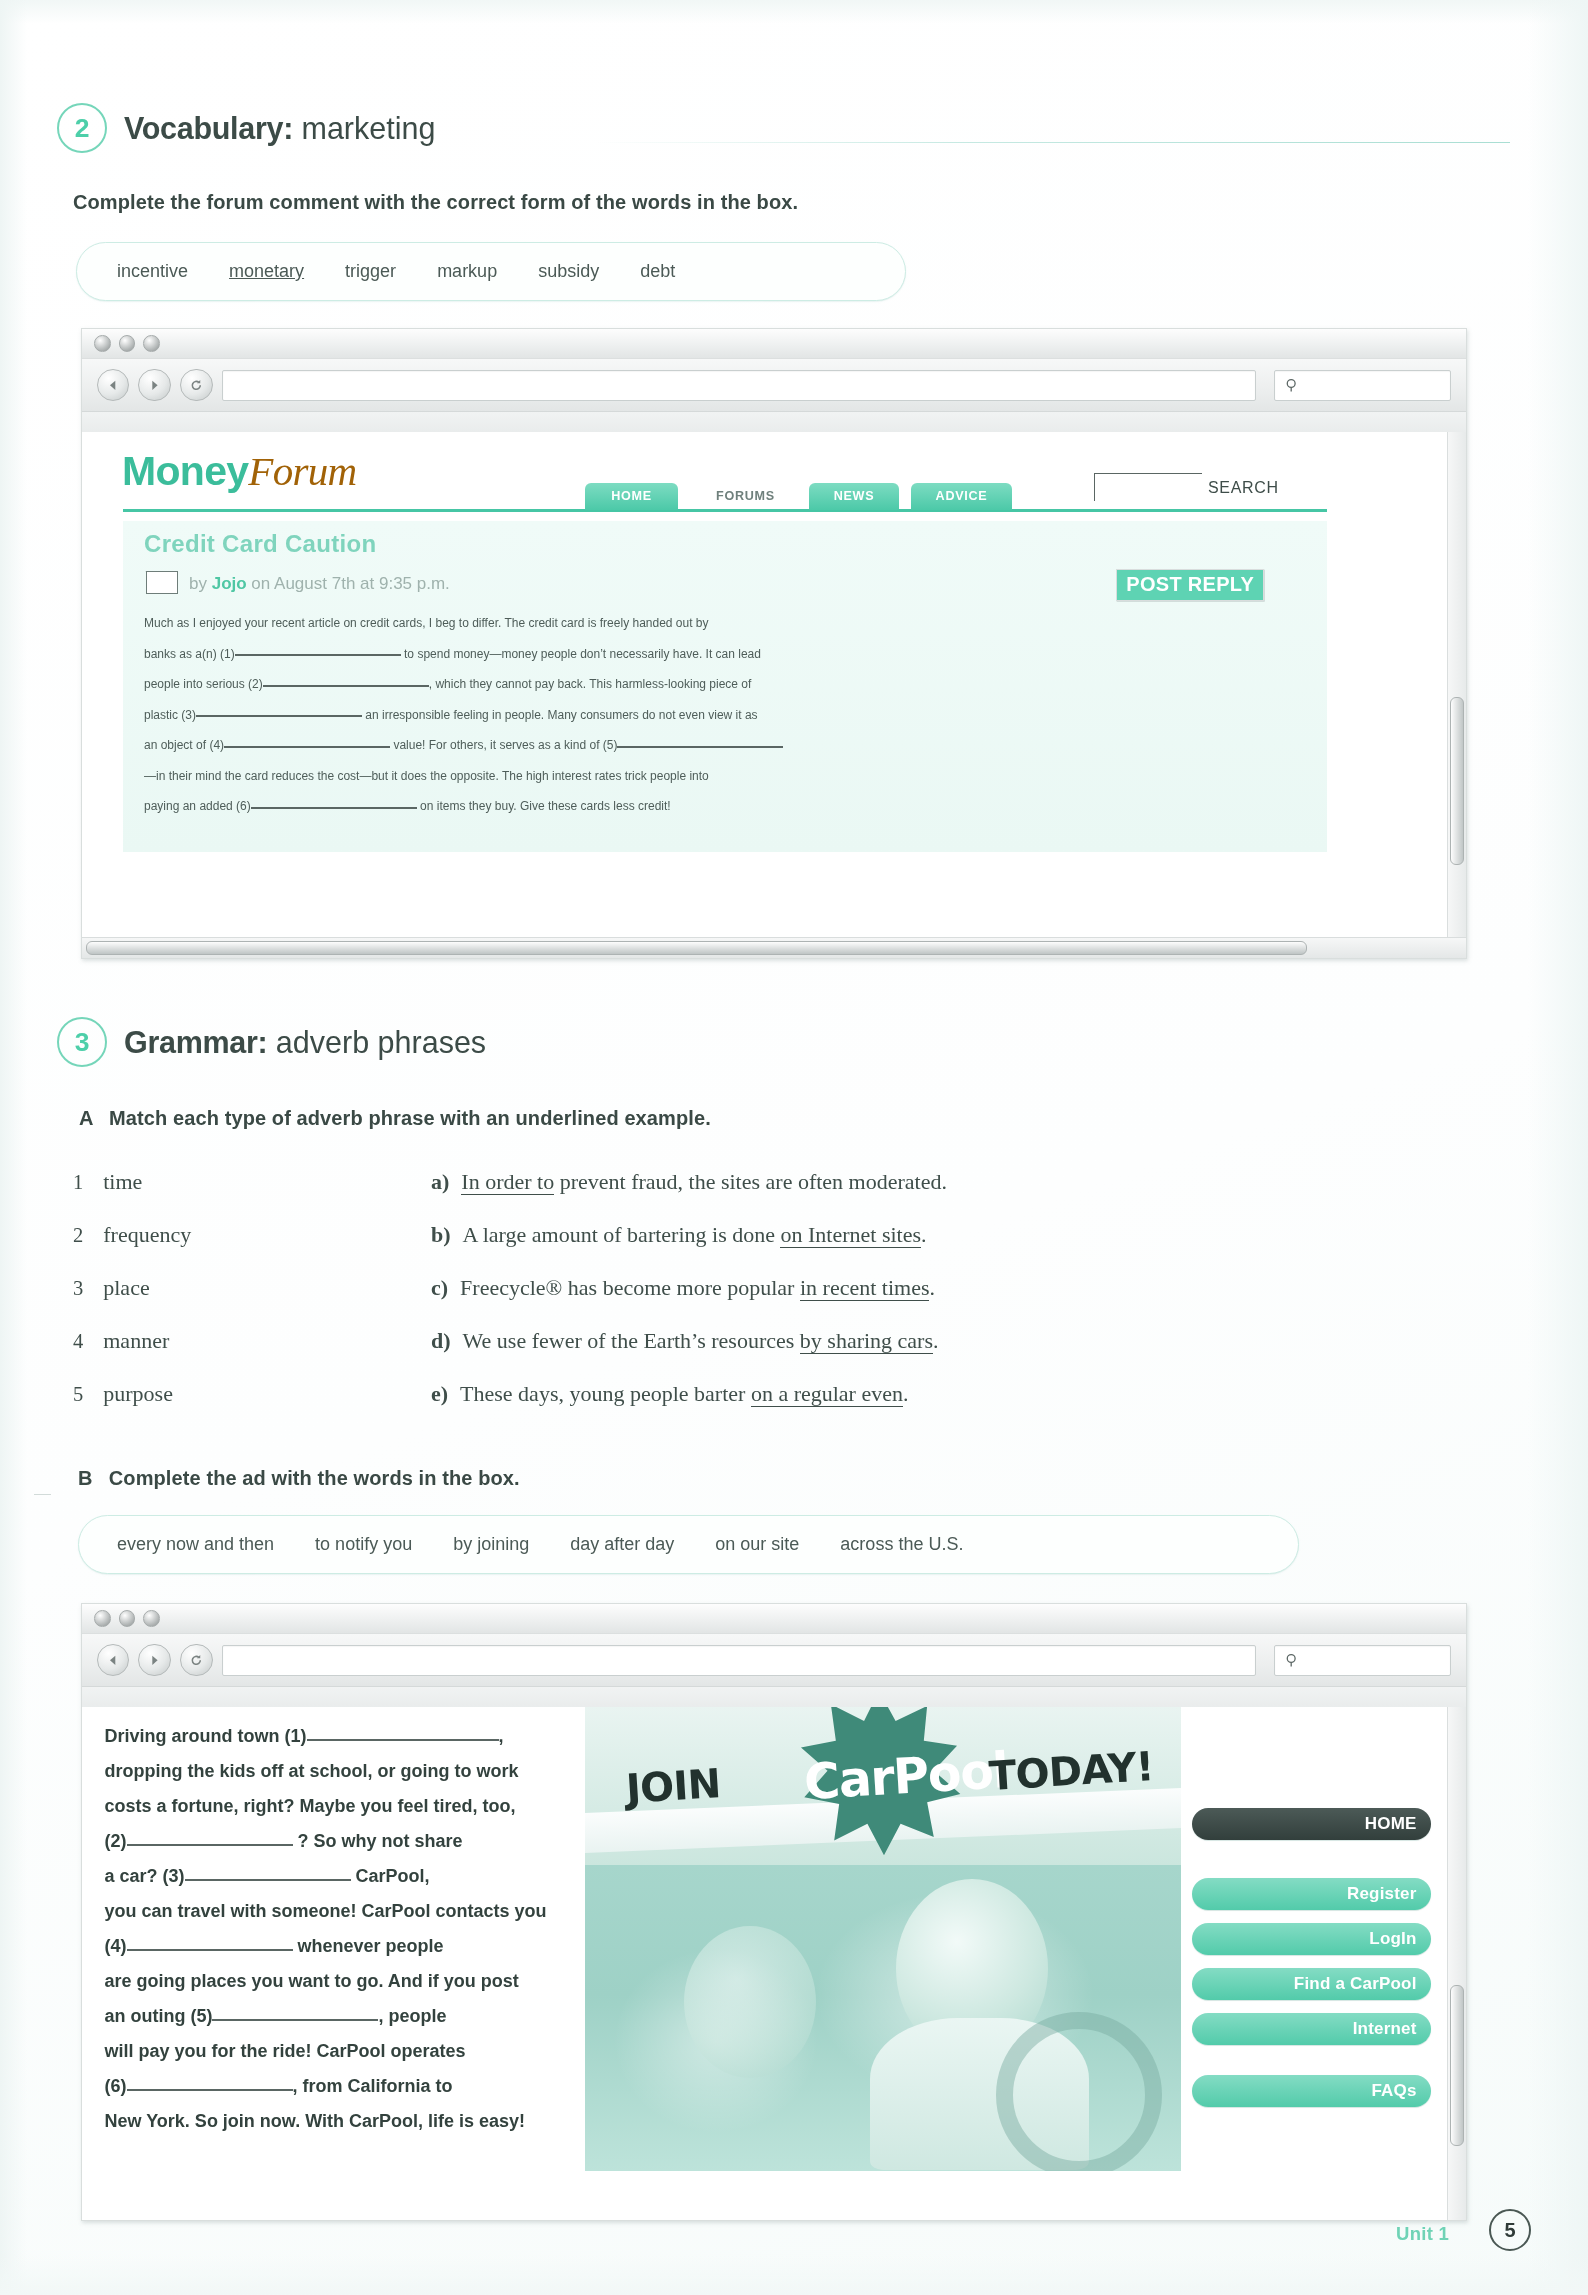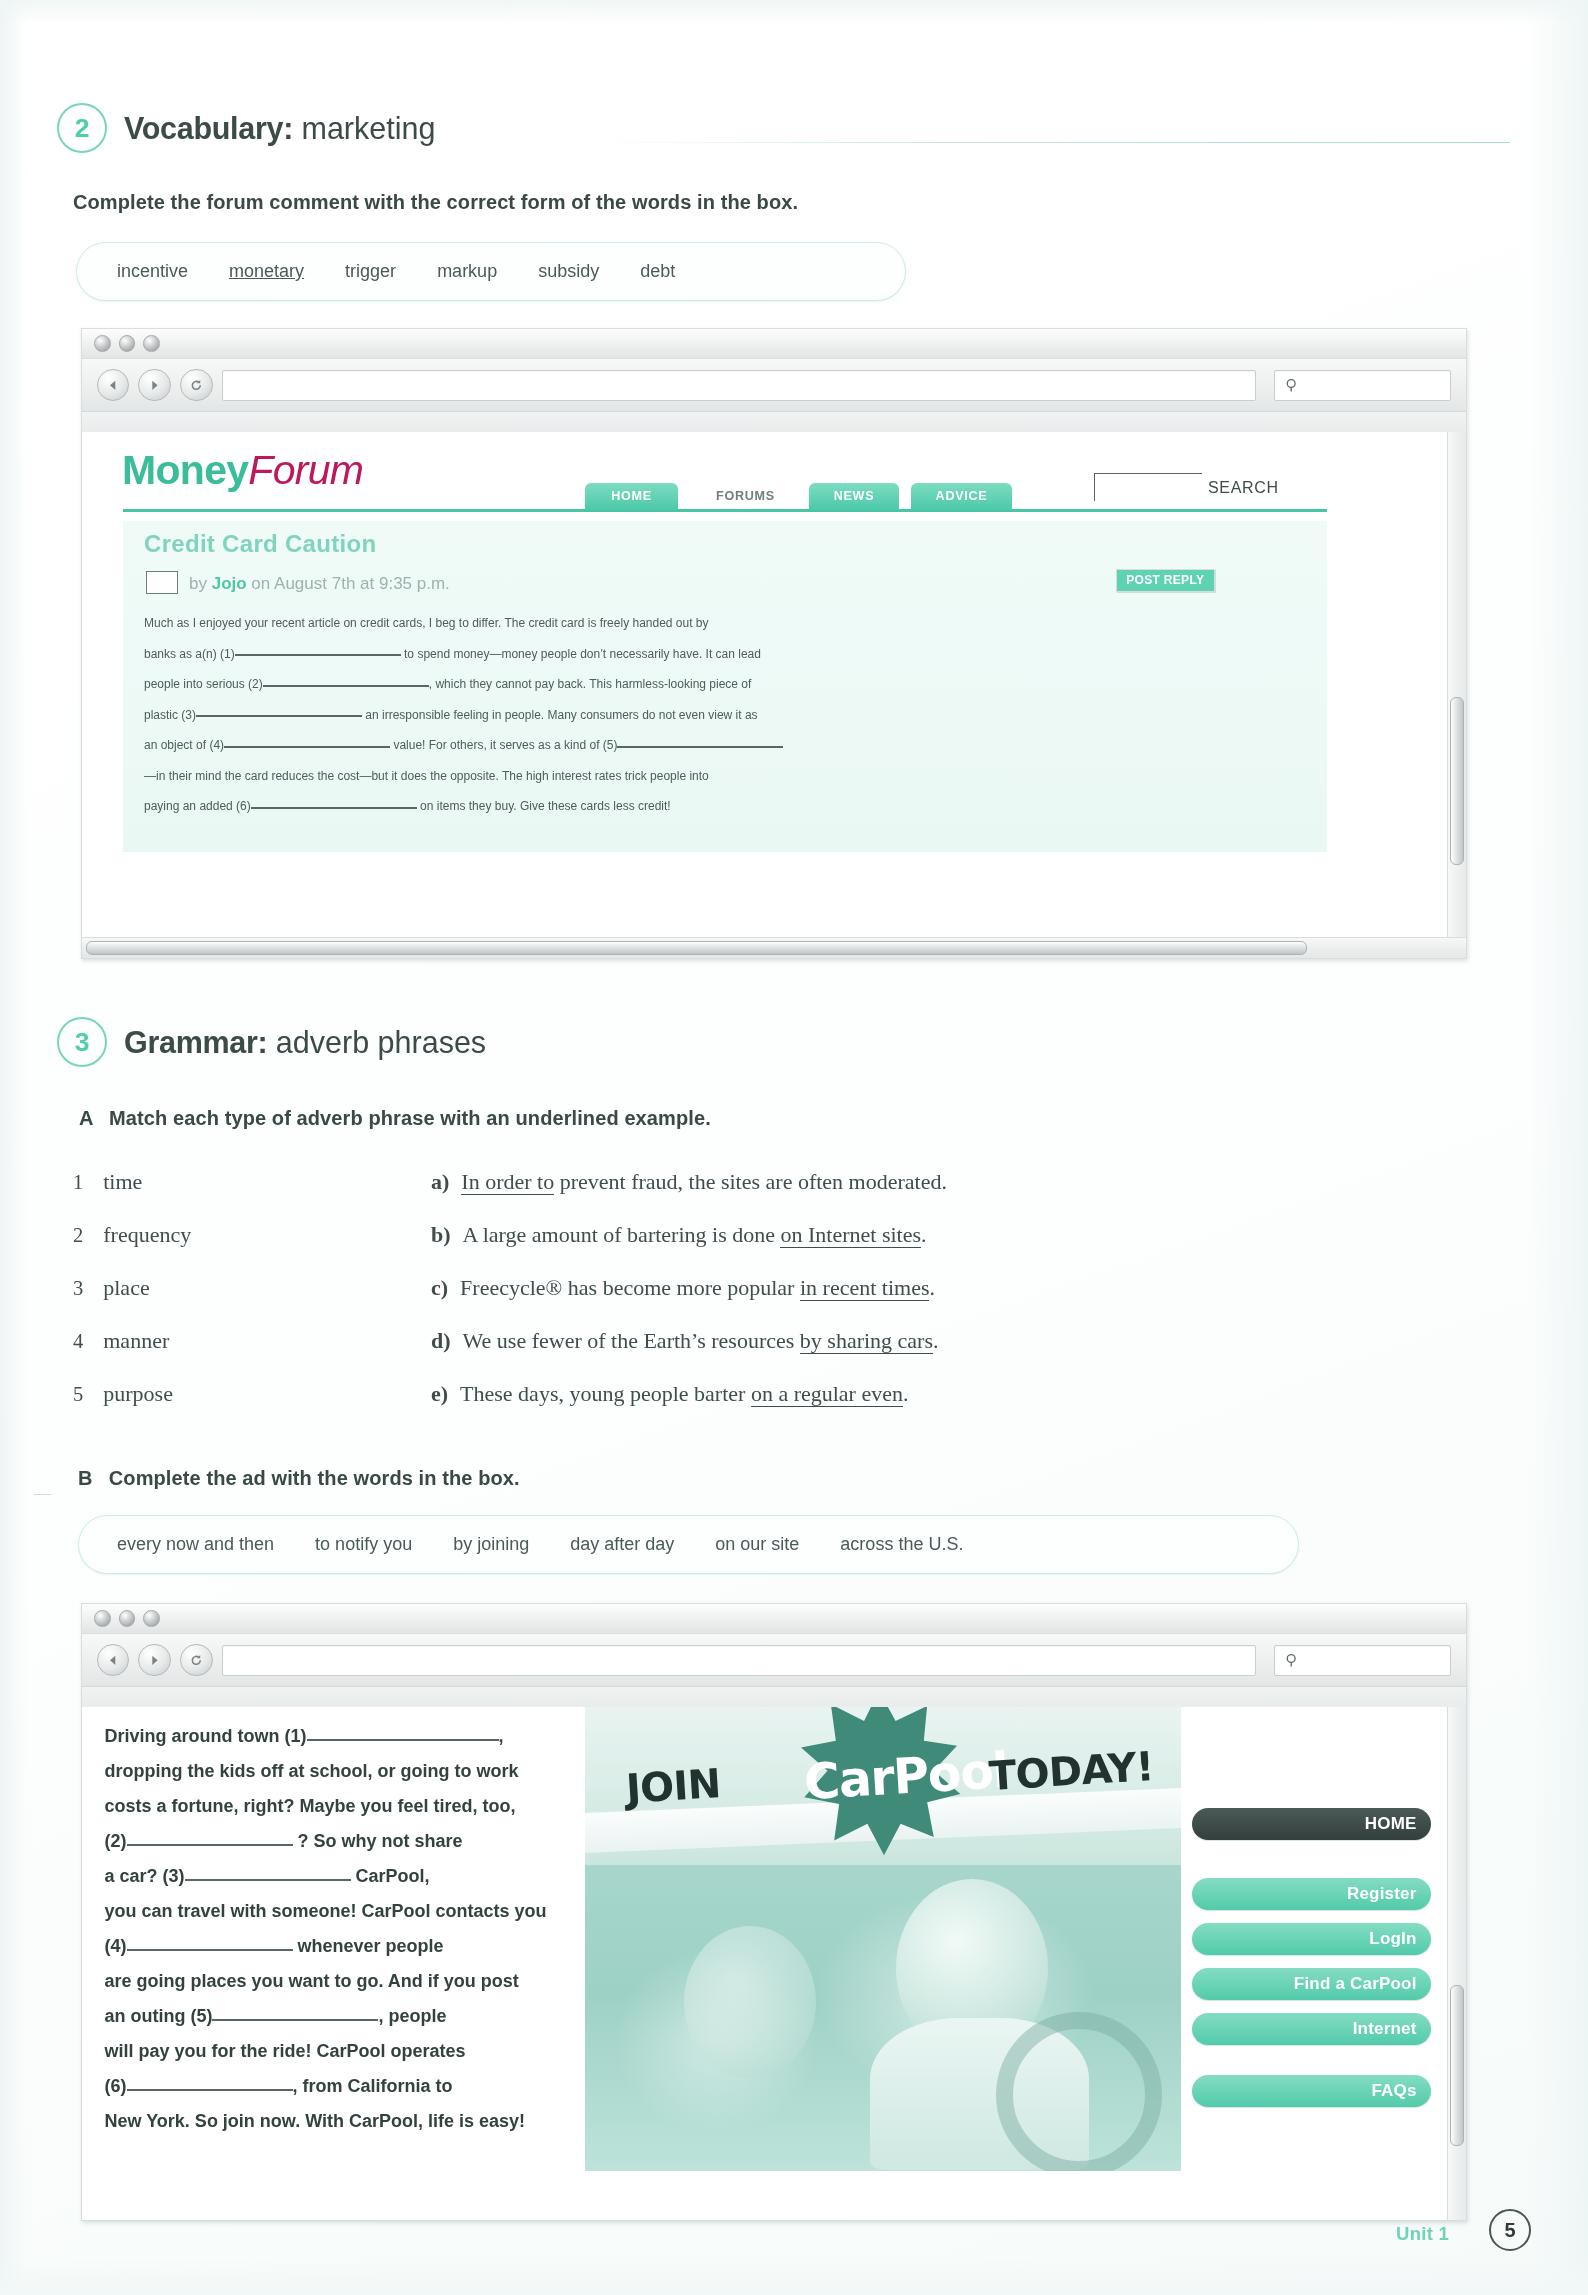--- a/index.html
+++ b/index.html
@@ -119,21 +119,21 @@
     background: linear-gradient(90deg,#f6f7f7 0%, #e7eaea 100%);
     border-left:0.7px solid #dadede;
   }
   .bw-vscroll .thumb{ position:absolute; left:2.6px; width:12px; border-radius:6px;
     background: linear-gradient(90deg,#fdfdfd,#c0c6c6); border:0.7px solid #adb3b3;}
 
   
   .mf-body { position:absolute; background:#ffffff; }
   .mf-logo { position:absolute; font-size:41px; letter-spacing:-0.7px; white-space:nowrap;}
   .mf-logo .m1 { color:#3bbd9b; font-weight:bold; }
-  .mf-logo .m2 { color:#be185d; font-style:italic; font-weight:normal;}
+  .mf-logo .m2 { color:#a16207; font-style:italic; font-weight:normal;font-family:Liberation Serif, serif;}
   .mf-logo-rule { position:absolute; height:2px; background:#7fd9c1; }
   .mf-nav-rule { position:absolute; height:2.6px; background:#46c6a5; }
   .mf-tab {
     position:absolute; height:26.5px; border-radius:6px 6px 0 0;
     background: linear-gradient(180deg,#7ddcc2 0%, #4cc9a8 100%);
     color:#ffffff; font-size:12.6px; font-weight:bold; letter-spacing:0.7px;
     display:flex; align-items:center; justify-content:center;
   }
   .mf-tab.plain { background:transparent; color:#6f807c; }
   .mf-search-box { position:absolute; border:1.3px solid #5a6663; border-right:none; border-bottom:none;
@@ -152,21 +152,21 @@
     border:1.3px solid #6e7d79; background:#ffffff;
   }
   .env:after{
     content:""; position:absolute; left:-1.3px; top:-1.3px; width:30.5px; height:21px;
     border-top:1.3px solid #6e7d79;
     clip-path: polygon(0 0, 100% 0, 50% 70%);
   }
   .postreply {
     position:absolute; padding:3.3px 9.3px;
     background:#5ed3b3; color:#ffffff;
-    font-size:12px; font-weight:bold; letter-spacing:0.3px;
+    font-size:20px; font-weight:bold; letter-spacing:0.3px;
     border:0.7px solid #d9dddd;
     box-shadow: 0.7px 0.7px 0 rgba(160,170,168,.5);
   }
   .mf-text {
     position:absolute;
     font-size:12px; line-height:30.5px; color:#4e5d59;
   }
   .blank { display:inline-block; border-bottom:2px solid #5a6663; vertical-align: 1.3px;}
 
   

